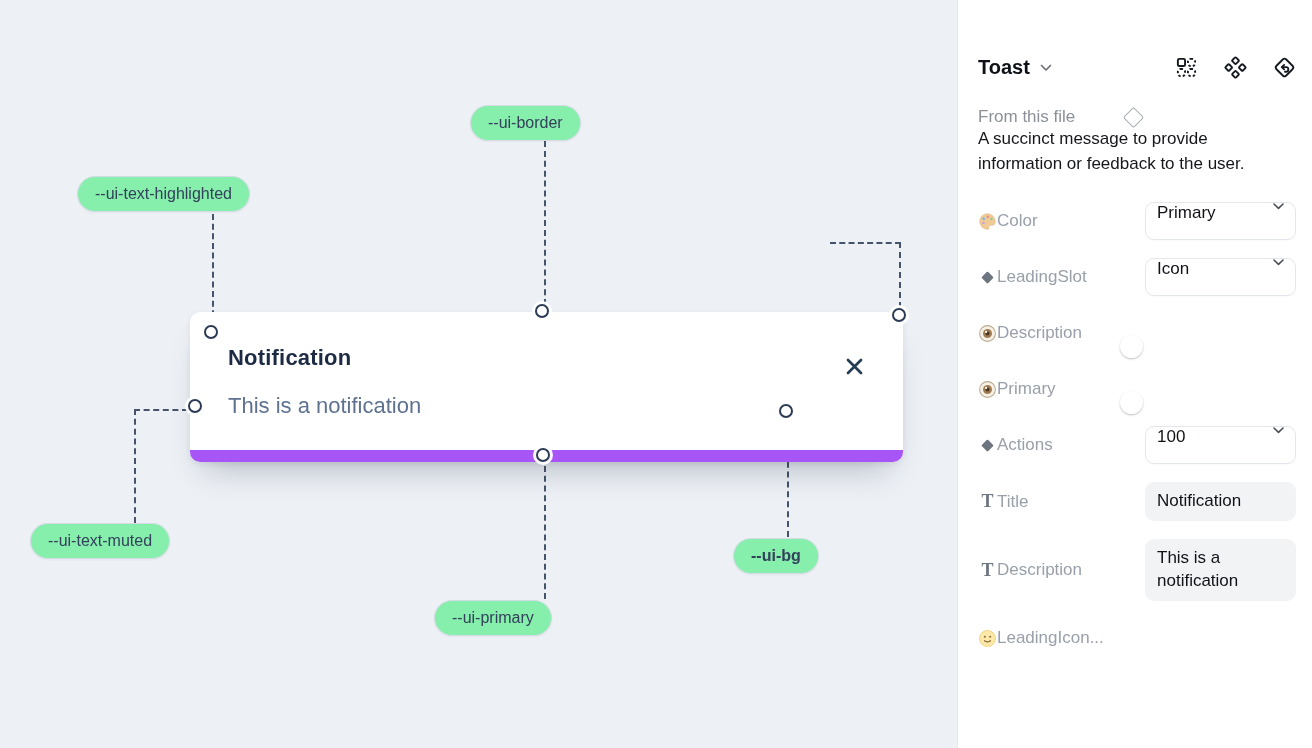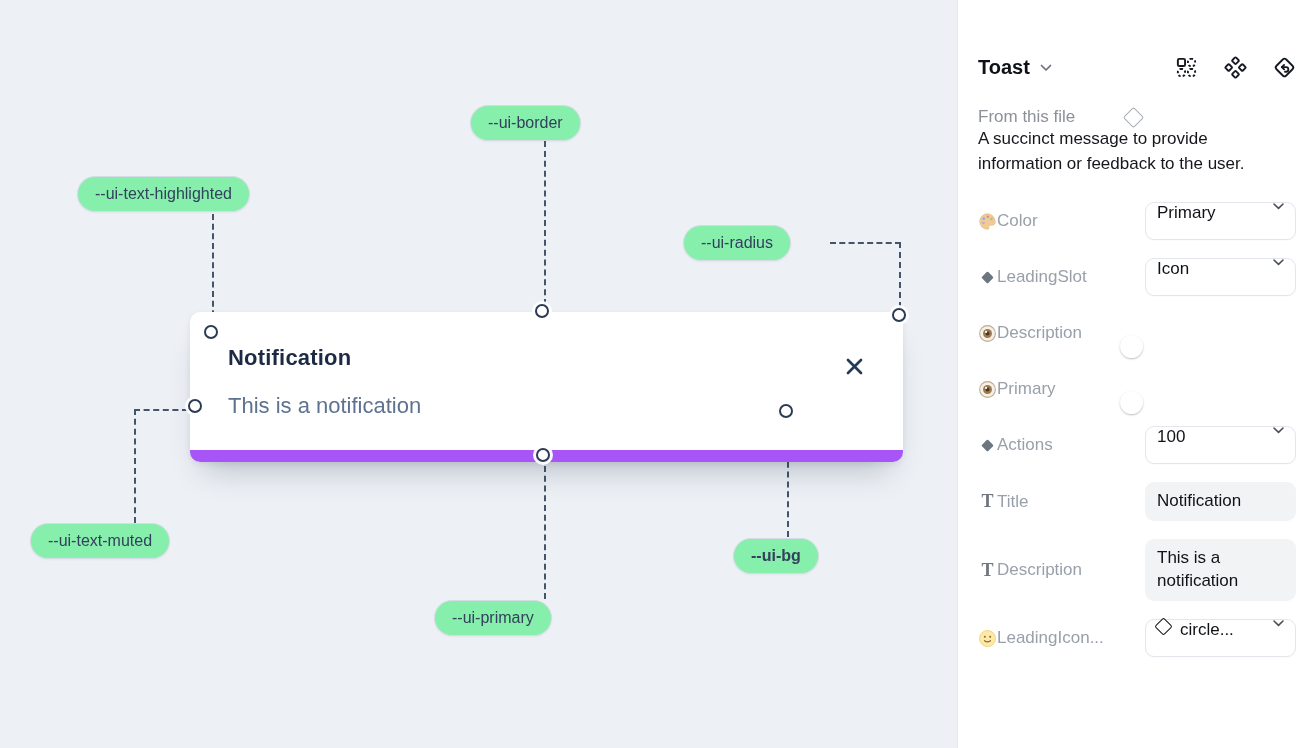--- a/index.html
+++ b/index.html
@@ -99,21 +99,20 @@
 
     <div class="dot" style="left:204px;top:325px;"></div>
     <div class="dot" style="left:535px;top:304px;"></div>
     <div class="dot" style="left:892px;top:308px;"></div>
     <div class="dot" style="left:188px;top:399px;"></div>
     <div class="dot" style="left:536px;top:448px;"></div>
     <div class="dot" style="left:779px;top:404px;"></div>
 
     <div class="pill" style="left:470px;top:105px;">--ui-border</div>
     <div class="pill" style="left:77px;top:176px;">--ui-text-highlighted</div>
-    <div class="pill" style="left:683px;top:225px;">--ui-radius</div>
     <div class="pill" style="left:30px;top:523px;text-align:center;">--ui-text-muted</div>
     <div class="pill" style="left:434px;top:600px;">--ui-primary</div>
     <div class="pill" style="left:733px;top:538px;font-weight:bold;">--ui-bg</div>
   </div>
 
   <div class="panel">
 
     <div class="panel-header">
       <span class="panel-title">Toast</span>
       <span class="panel-title-chevron">
@@ -287,28 +286,17 @@
           <span class="picon">
             <svg viewBox="0 0 20 20" width="19" height="19">
               <circle cx="10" cy="10" r="8.4" fill="#ffe9a8" stroke="#ecd17e" stroke-width="1"></circle>
               <circle cx="7.2" cy="8.2" r="1.1" fill="#8a6d3b"></circle>
               <circle cx="12.8" cy="8.2" r="1.1" fill="#8a6d3b"></circle>
               <path d="M6.8 12.3 q3.2 2.6 6.4 0" fill="none" stroke="#8a6d3b" stroke-width="1.2" stroke-linecap="round"></path>
             </svg>
           </span>
           <span>LeadingIcon...</span>
         </span>
-        <span class="control">
-          <span class="select">
-            <span class="sel-diamond"></span>
-            <span>circle...</span>
-            <span class="chev">
-                <svg width="11" height="7" viewBox="0 0 11 7">
-                  <polyline points="1,1 5.5,5.3 10,1" fill="none" stroke="#4a4f57" stroke-width="1.6" stroke-linecap="round" stroke-linejoin="round"></polyline>
-                </svg>
-              </span>
-          </span>
-        </span>
       </div>
 
     </div>
   </div>
 </div>
 
 </body></html>

